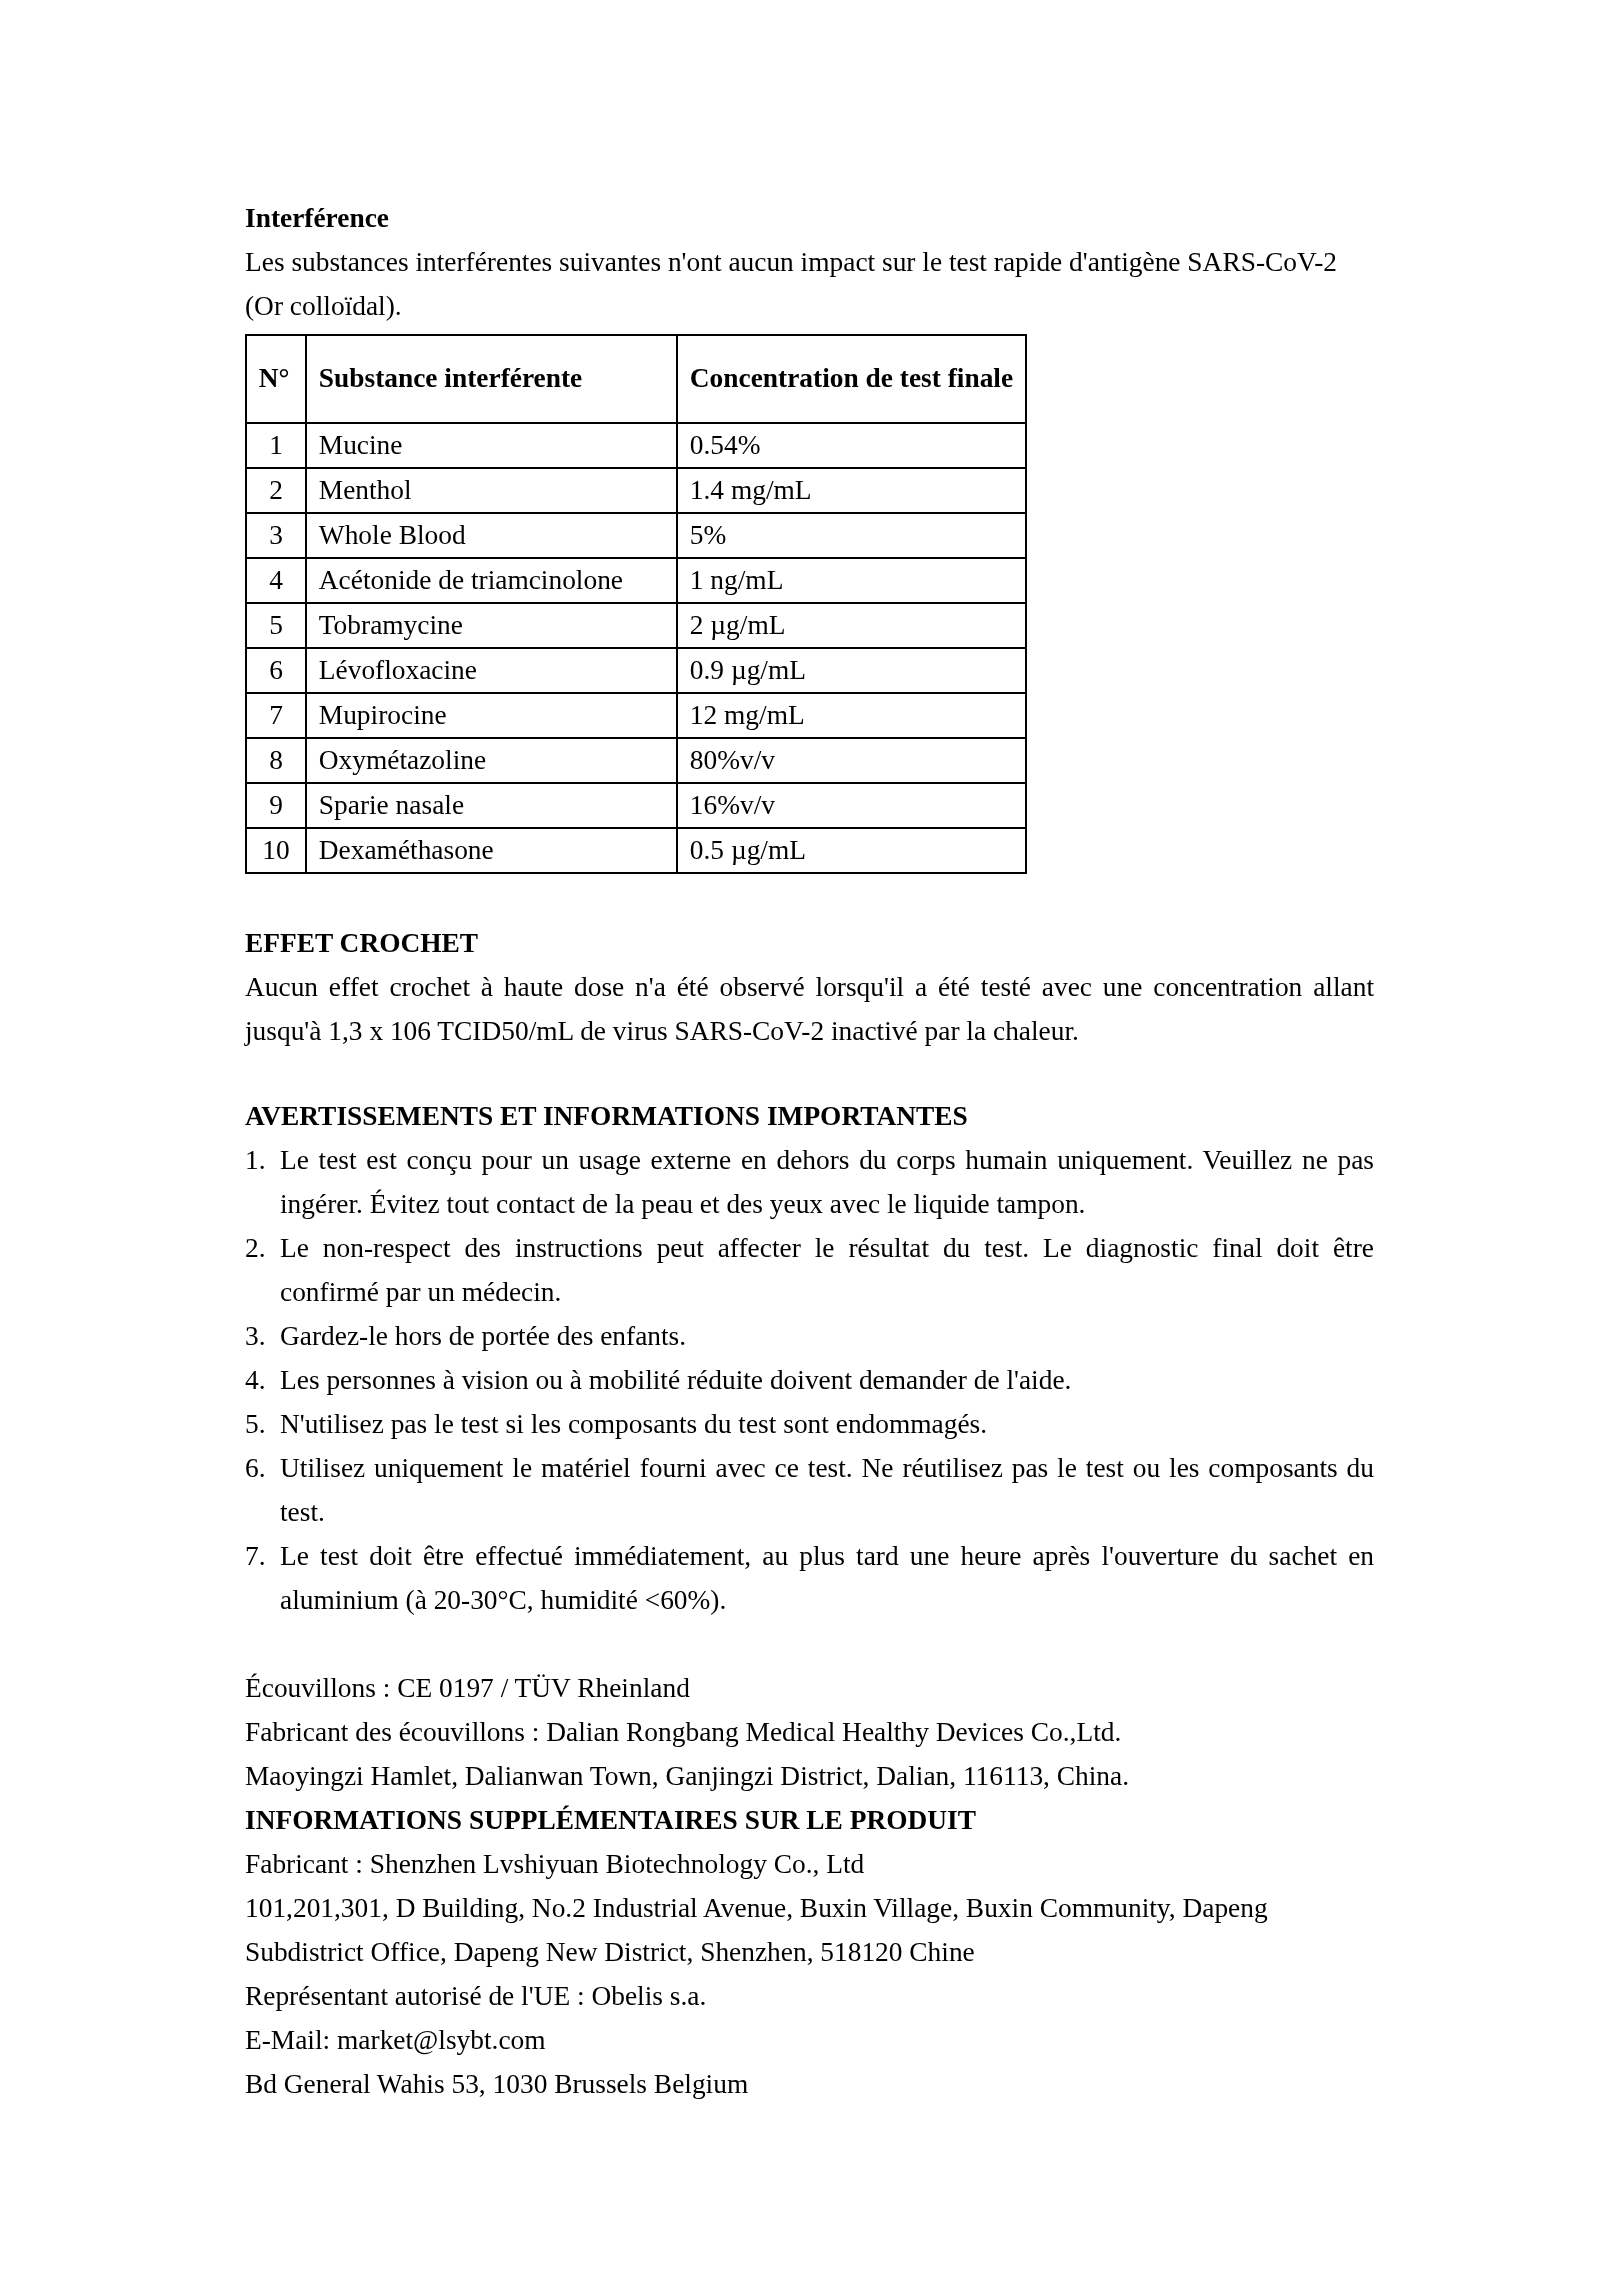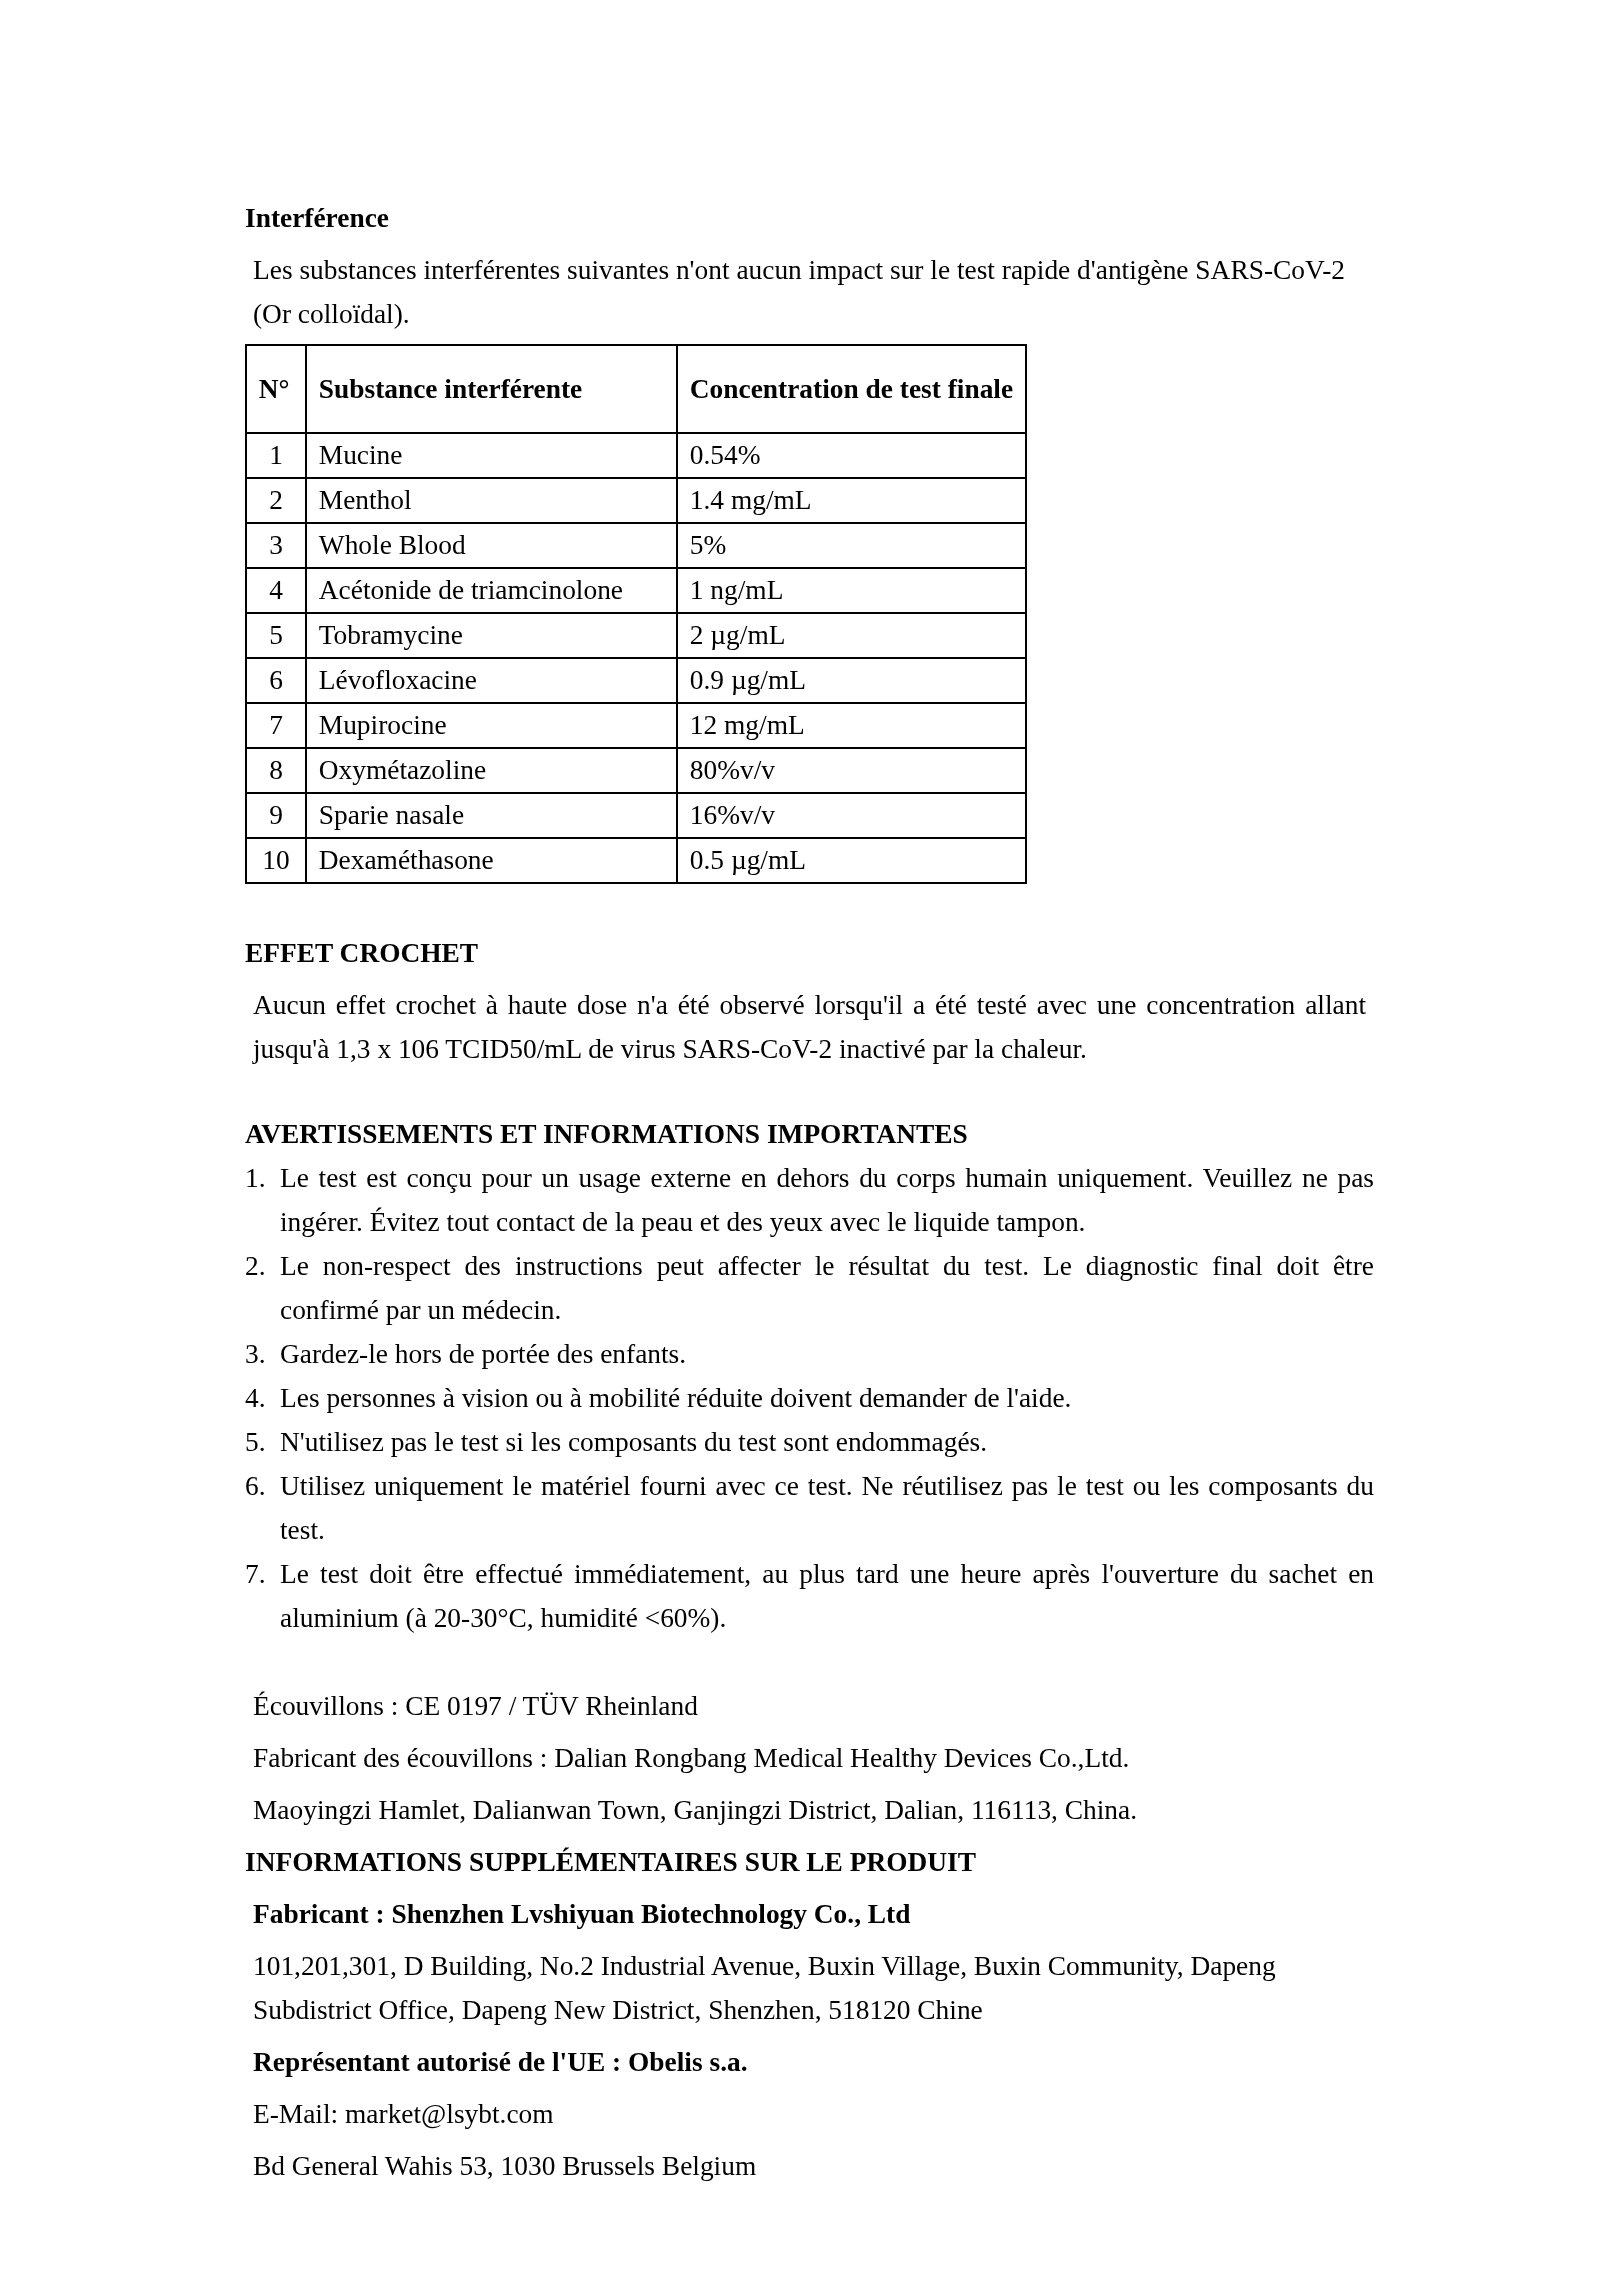--- a/index.html
+++ b/index.html
@@ -16,27 +16,27 @@
     line-height: 44px;
     color: #000000;
   }
   .page {
     box-sizing: border-box;
     width: 1619px;
     height: 2269px;
     padding: 196px 245px 4px 245px;
     overflow: hidden;
   }
-  .bold { font-weight: bold; }
+  .bold { font-weight: normal; }
   .heading {
     font-weight: bold;
     margin: 0;
     font-size: 27.4px;
   }
-  .para { margin: 8px; }
+  .para { margin: 0; }
   .para.justified { text-align: justify; }
 
   
   table.itable {
     border-collapse: collapse;
     margin: 5.9px 0 47px 0;
     table-layout: fixed;
     width: 780px;
   }
   table.itable th, table.itable td {

